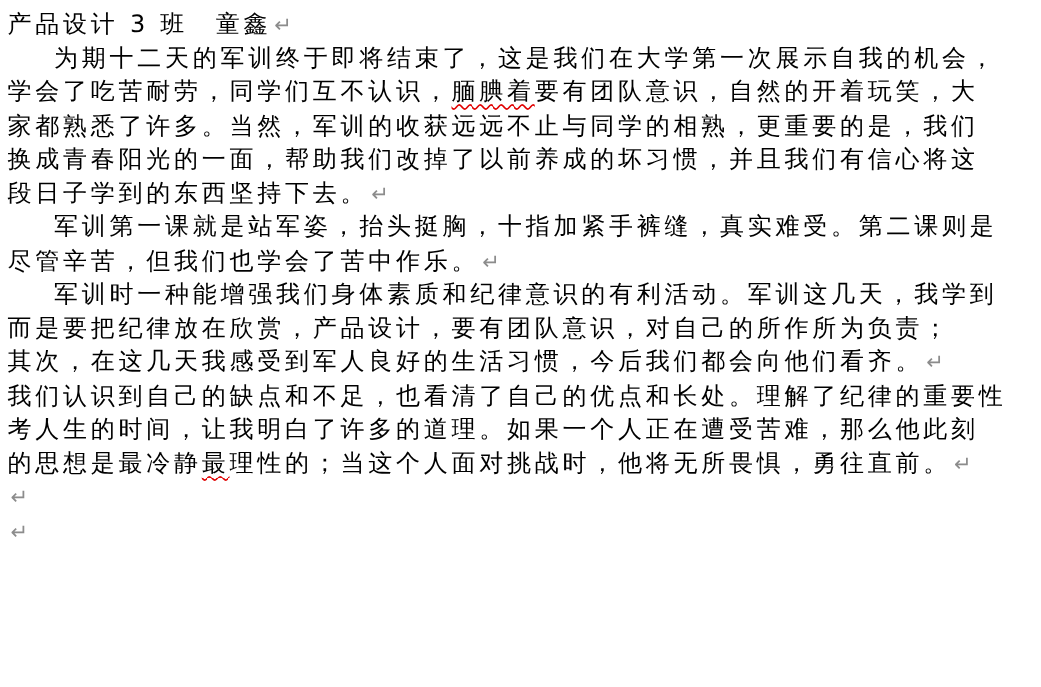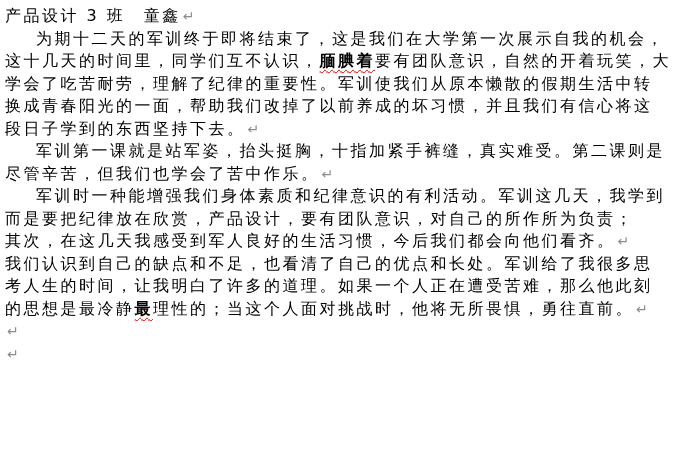--- a/index.html
+++ b/index.html
@@ -31,54 +31,53 @@
     font-size: 14px;
     padding-left: 2px;
   }
   .wavy {
     text-decoration-line: underline;
     text-decoration-style: wavy;
     text-decoration-color: #e00000;
     text-decoration-thickness: 1px;
     text-underline-offset: 3px;
     text-decoration-skip-ink: none;
-    font-weight: bold;
   }
 </style>
 </head>
 <body>
 
 <div class="page">
 
   <div class="line">
     <span>产品设计 3 班　童鑫</span><span class="pilcrow">↵</span>
   </div>
 
   <div class="line indent"><span>为期十二天的军训终于即将结束了，这是我们在大学第一次展示自我的机会，</span></div>
   <div class="line">
-    <span>这十几天的时间里，同学们互不认识，</span><span class="wavy">腼腆着</span><span>要有团队意识，自然的开着玩笑，大</span>
+    <span>学会了吃苦耐劳，同学们互不认识，</span><span class="wavy">腼腆着</span><span>要有团队意识，自然的开着玩笑，大</span>
   </div>
-  <div class="line"><span>学会了吃苦耐劳，理解了纪律的重要性。军训使我们从原本懒散的假期生活中转</span></div>
+  <div class="line"><span>家都熟悉了许多。当然，军训的收获远远不止与同学的相熟，更重要的是，我们</span></div>
   <div class="line"><span>换成青春阳光的一面，帮助我们改掉了以前养成的坏习惯，并且我们有信心将这</span></div>
   <div class="line">
     <span>段日子学到的东西坚持下去。</span><span class="pilcrow">↵</span>
   </div>
 
   <div class="line indent"><span>军训第一课就是站军姿，抬头挺胸，十指加紧手裤缝，真实难受。第二课则是</span></div>
   <div class="line">
     <span>尽管辛苦，但我们也学会了苦中作乐。</span><span class="pilcrow">↵</span>
   </div>
 
   <div class="line indent"><span>军训时一种能增强我们身体素质和纪律意识的有利活动。军训这几天，我学到</span></div>
   <div class="line"><span>而是要把纪律放在欣赏，产品设计，要有团队意识，对自己的所作所为负责；</span></div>
   <div class="line">
     <span>其次，在这几天我感受到军人良好的生活习惯，今后我们都会向他们看齐。</span><span class="pilcrow">↵</span>
   </div>
 
-  <div class="line"><span>我们认识到自己的缺点和不足，也看清了自己的优点和长处。军训给了我很多思</span></div>
+  <div class="line"><span>我们认识到自己的缺点和不足，也看清了自己的优点和长处。理解了纪律的重要性</span></div>
   <div class="line"><span>考人生的时间，让我明白了许多的道理。如果一个人正在遭受苦难，那么他此刻</span></div>
   <div class="line">
     <span>的思想是最冷静</span><span class="wavy">最</span><span>理性的；当这个人面对挑战时，他将无所畏惧，勇往直前。</span><span class="pilcrow">↵</span>
   </div>
 
   <div class="line">
     <span class="pilcrow">↵</span>
   </div>
   <div class="line">
     <span class="pilcrow">↵</span>

